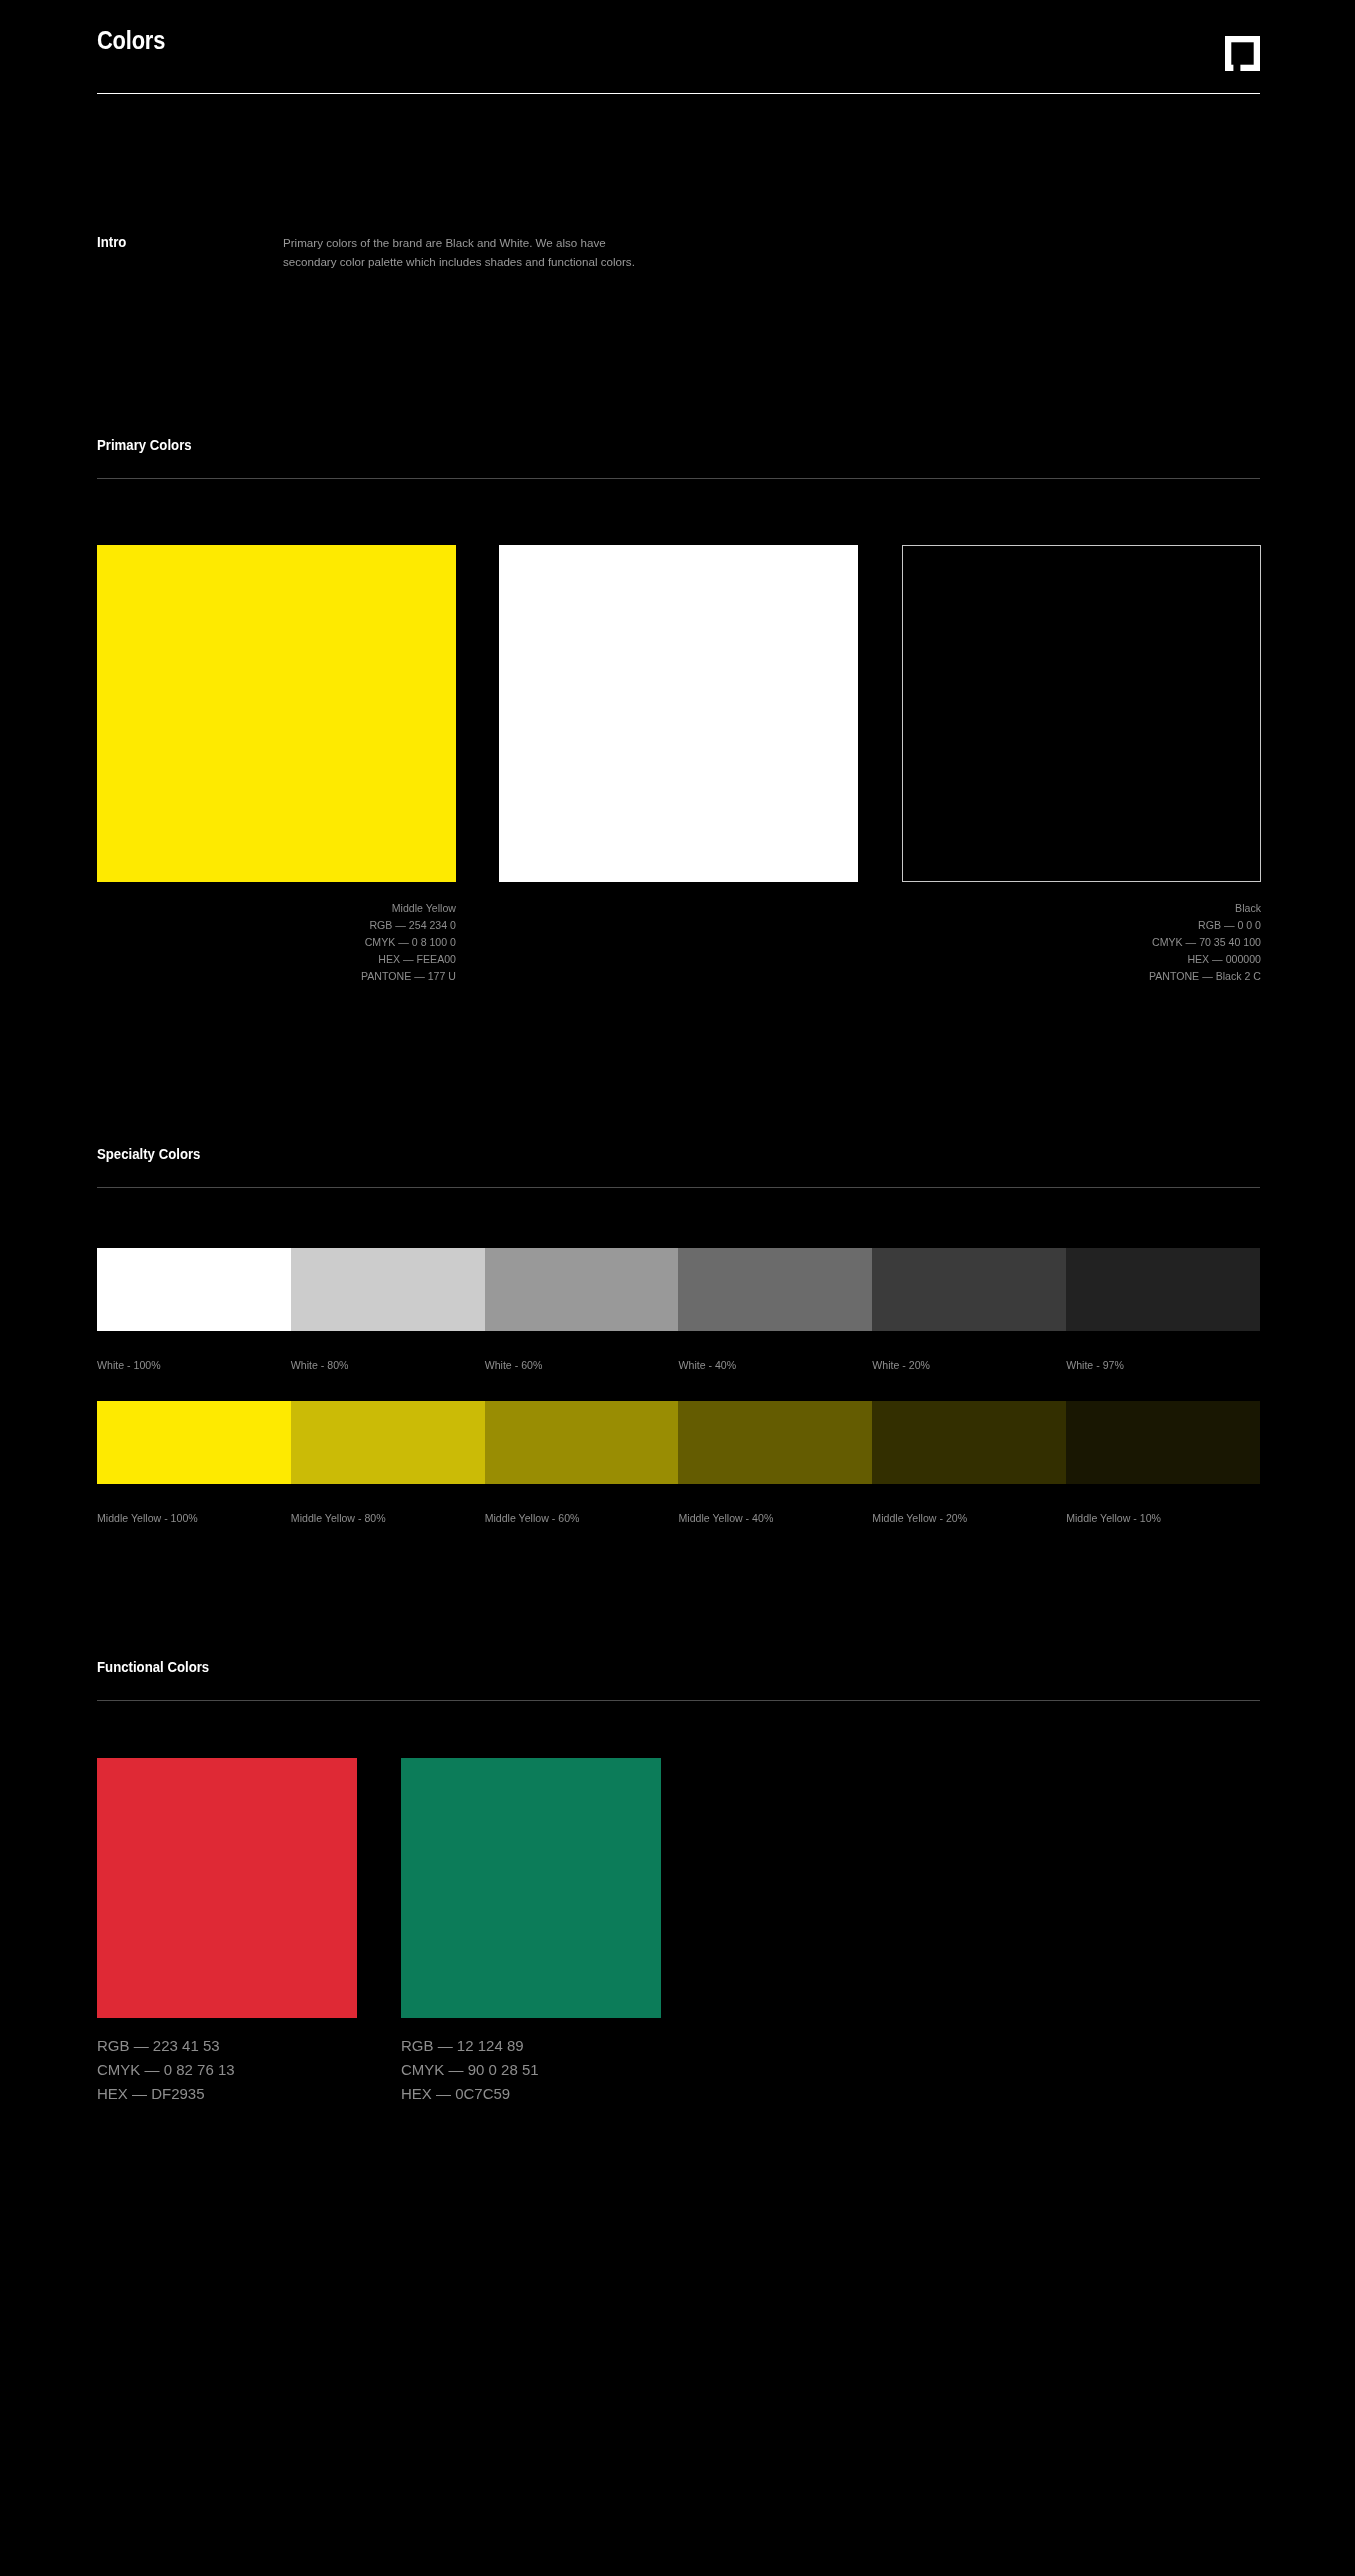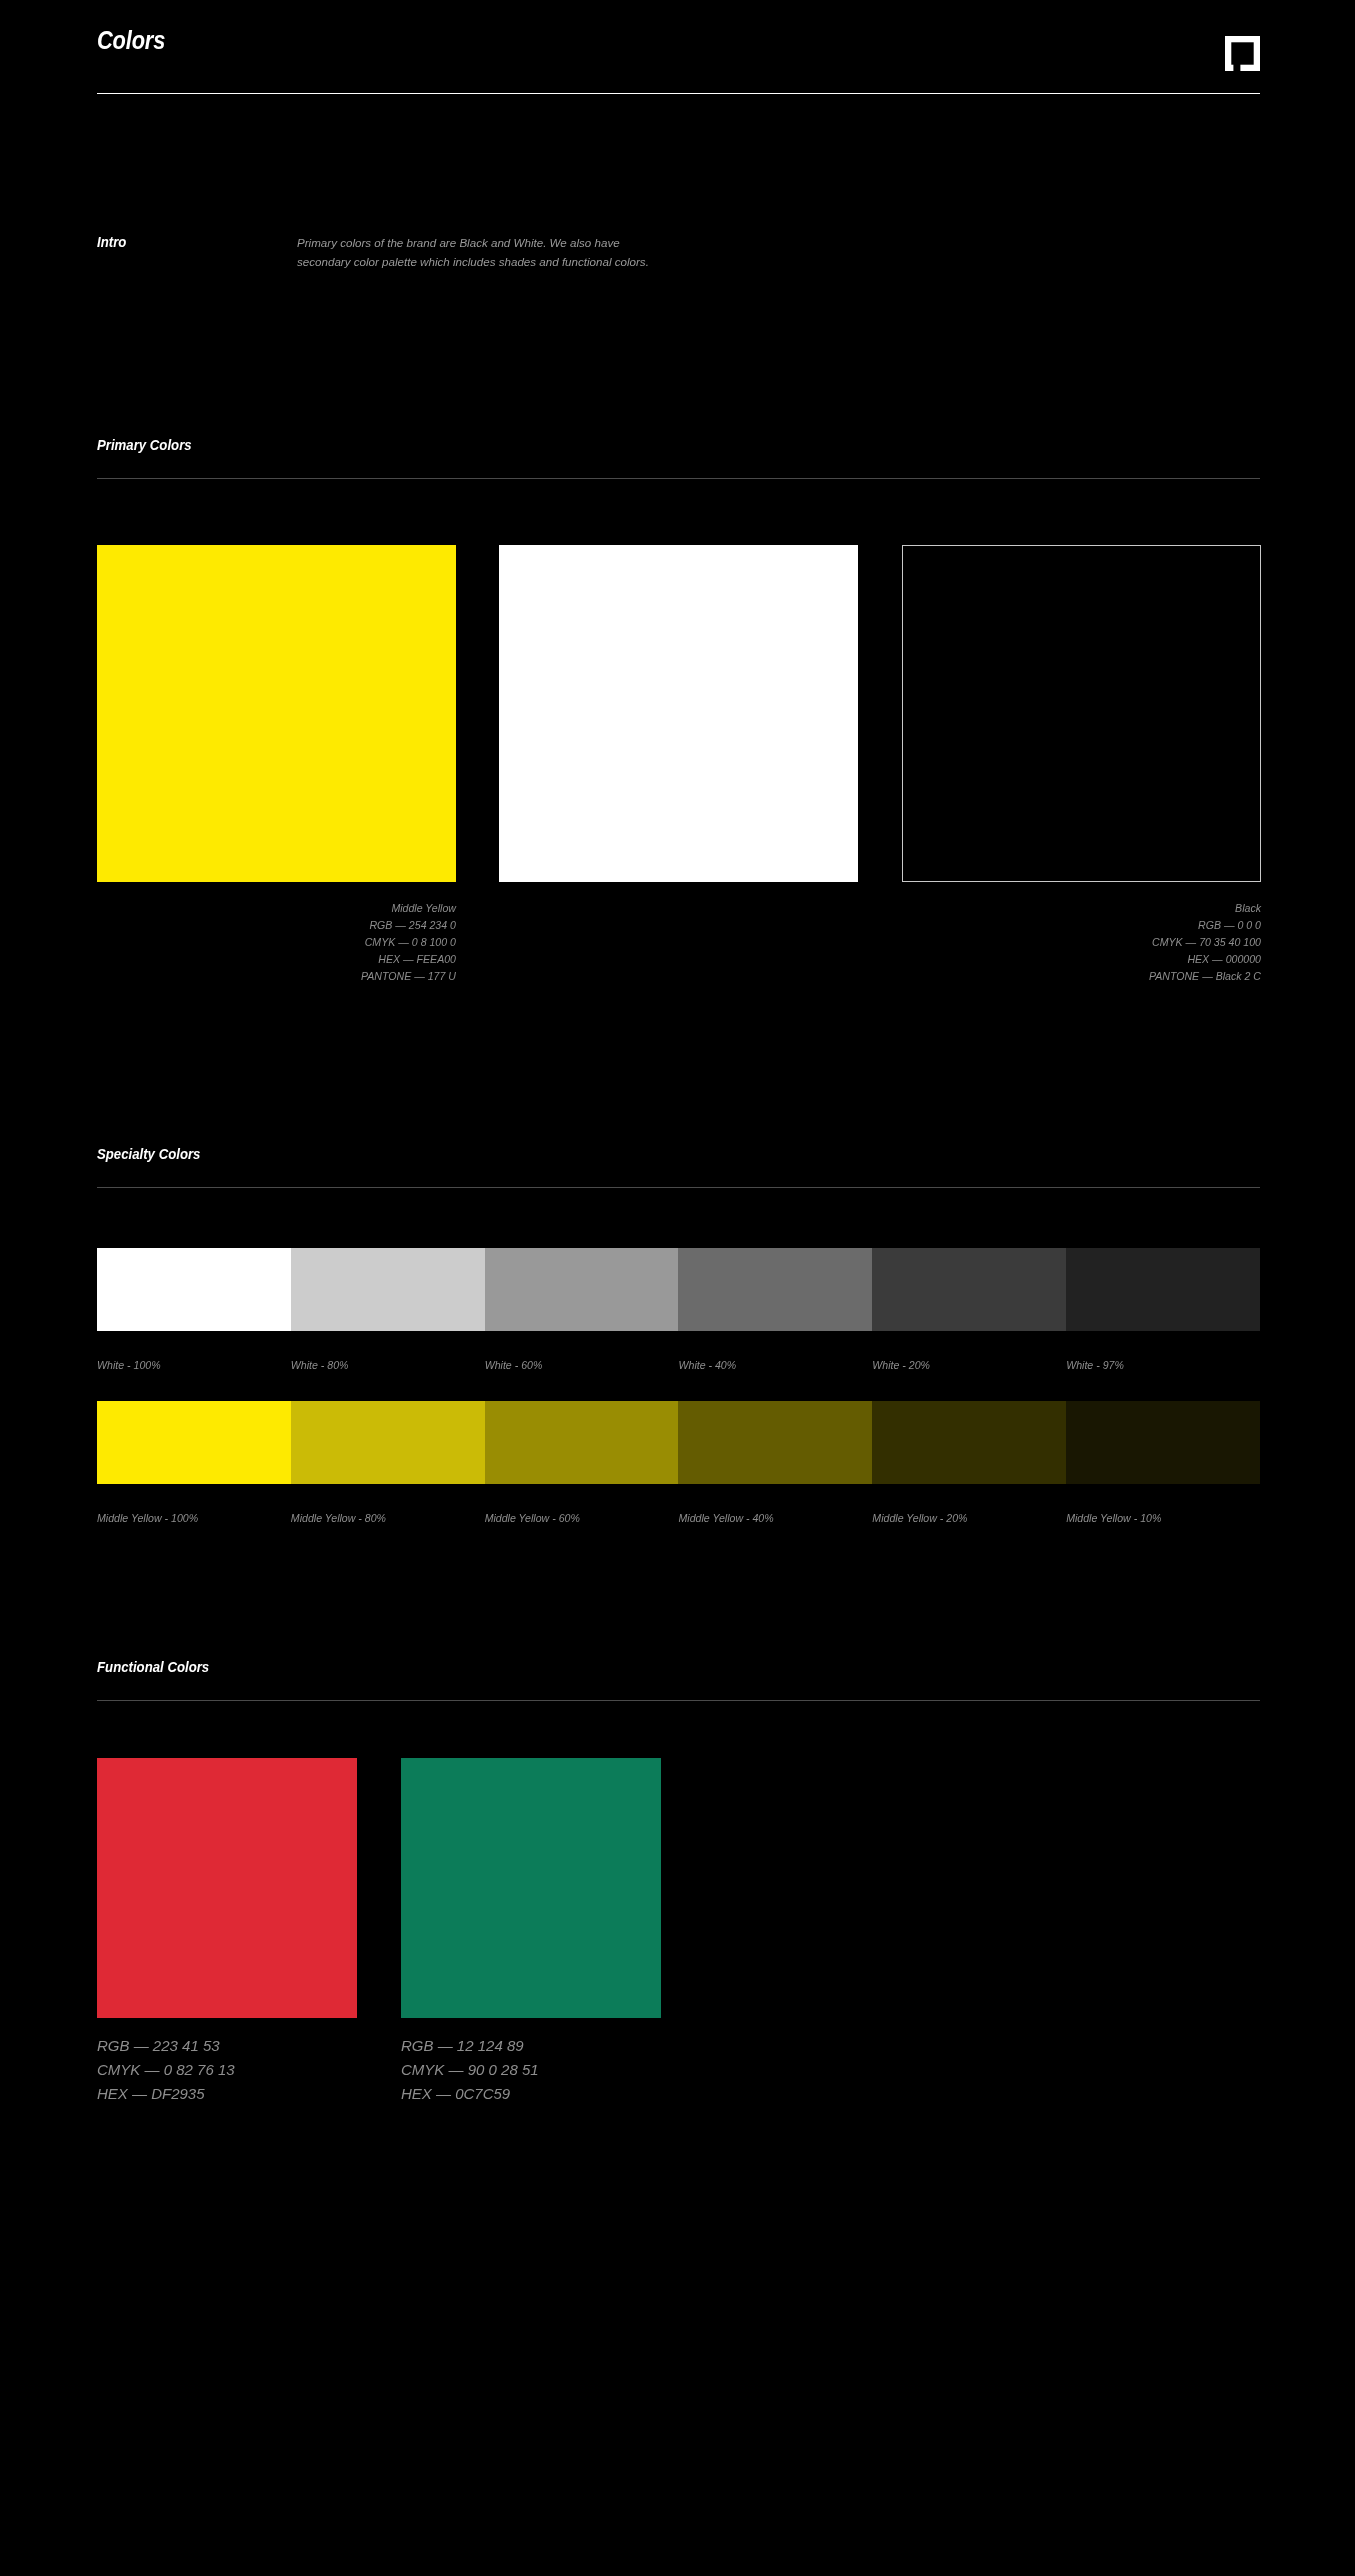--- a/index.html
+++ b/index.html
@@ -16,21 +16,20 @@
     width: 1355px;
     height: 2576px;
     overflow: hidden;
   }
 
   .page {
     position: relative;
     width: 1355px;
     height: 2144px;
     padding: 0;
-    font-style: italic;
   }
 
   
   .header {
     position: absolute;
     left: 97px;
     top: 20px;
     width: 1163px;
     height: 64px;
   }
@@ -75,21 +74,21 @@
     top: 0;
     font-size: 15px;
     font-weight: bold;
     color: #ffffff;
     font-family: "Liberation Sans Narrow", "Liberation Sans", sans-serif;
     transform: scaleX(0.88);
     transform-origin: left center;
   }
   .intro-body {
     position: absolute;
-    left: 200px;
+    left: 186px;
     top: 1.4px;
     width: 374px;
     font-size: 11.6px;
     line-height: 1.62;
     color: #9a9a9a;
     font-weight: 300;
   }
 
   
   .section-head {

